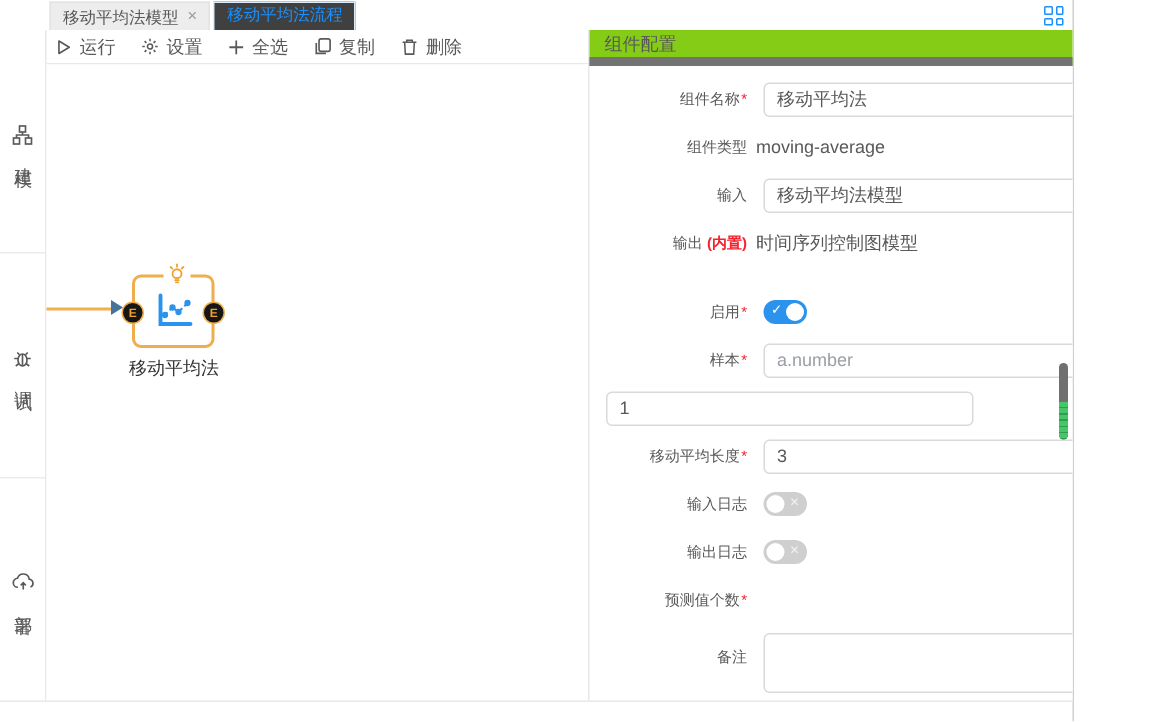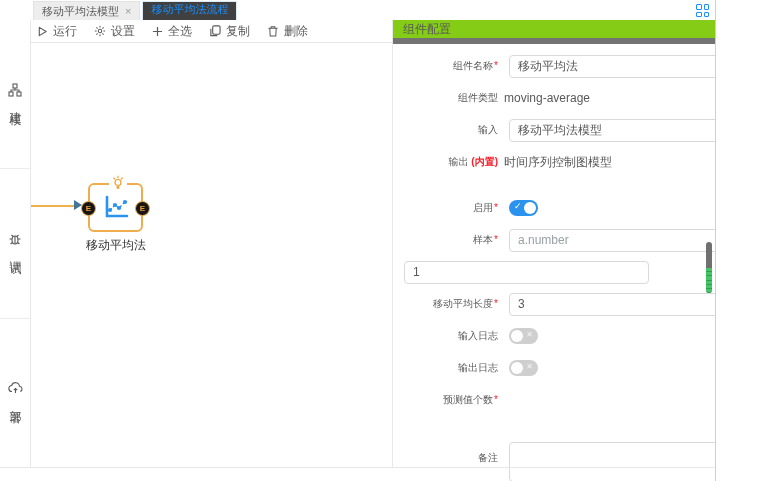--- a/index.html
+++ b/index.html
@@ -70,21 +70,21 @@
   .static-val { font-size:12px; color:#595959; margin-left:6px;text-align:center; }
   .toggle { width:29px; height:16px; border-radius:9px; position:relative; cursor:pointer; margin-left:11px; }
   .toggle.on { background:#2b93ee; }
   .toggle.off { background:#cfcfcf; }
   .toggle .knob { position:absolute; top:2px; width:12px; height:12px; border-radius:50%; background:#fff; }
   .toggle.on .knob { right:2px; }
   .toggle.off .knob { left:2px; }
   .toggle .mark { position:absolute; top:1px; font-size:9px; color:#fff; }
   .toggle.on .mark { left:5px; }
   .toggle.off .mark { right:5px; font-size:8px; color:#f3f3f3; top:2px; }
-  .frow.remark { align-items:flex-start; margin-top:26px; }
+  .frow.remark { align-items:flex-start; margin-top:6px; }
   .frow.remark .flabel { padding-top:9px; }
   .textarea { width:100%; height:40px; border:1px solid #d9d9d9; border-radius:4px; resize:none;
               font-size:12px; color:#595959; padding:4px 8px; font-family:"Liberation Sans",sans-serif; }
   
   .scroll-thumb { position:absolute; right:3px; top:242px; width:6px; height:51px; border-radius:3px;
                   overflow:hidden; background:#707070; cursor:pointer; }
   .scroll-thumb .green { position:absolute; left:0; right:0; bottom:0; height:25px;
       background:repeating-linear-gradient(180deg,#47c569 0px,#47c569 3.2px,#2f9e4f 3.2px,#2f9e4f 4.2px); }
   .bottom-line { position:absolute; left:0; right:0; top:467px; border-top:1px solid #e8e8e8; }
 </style>

